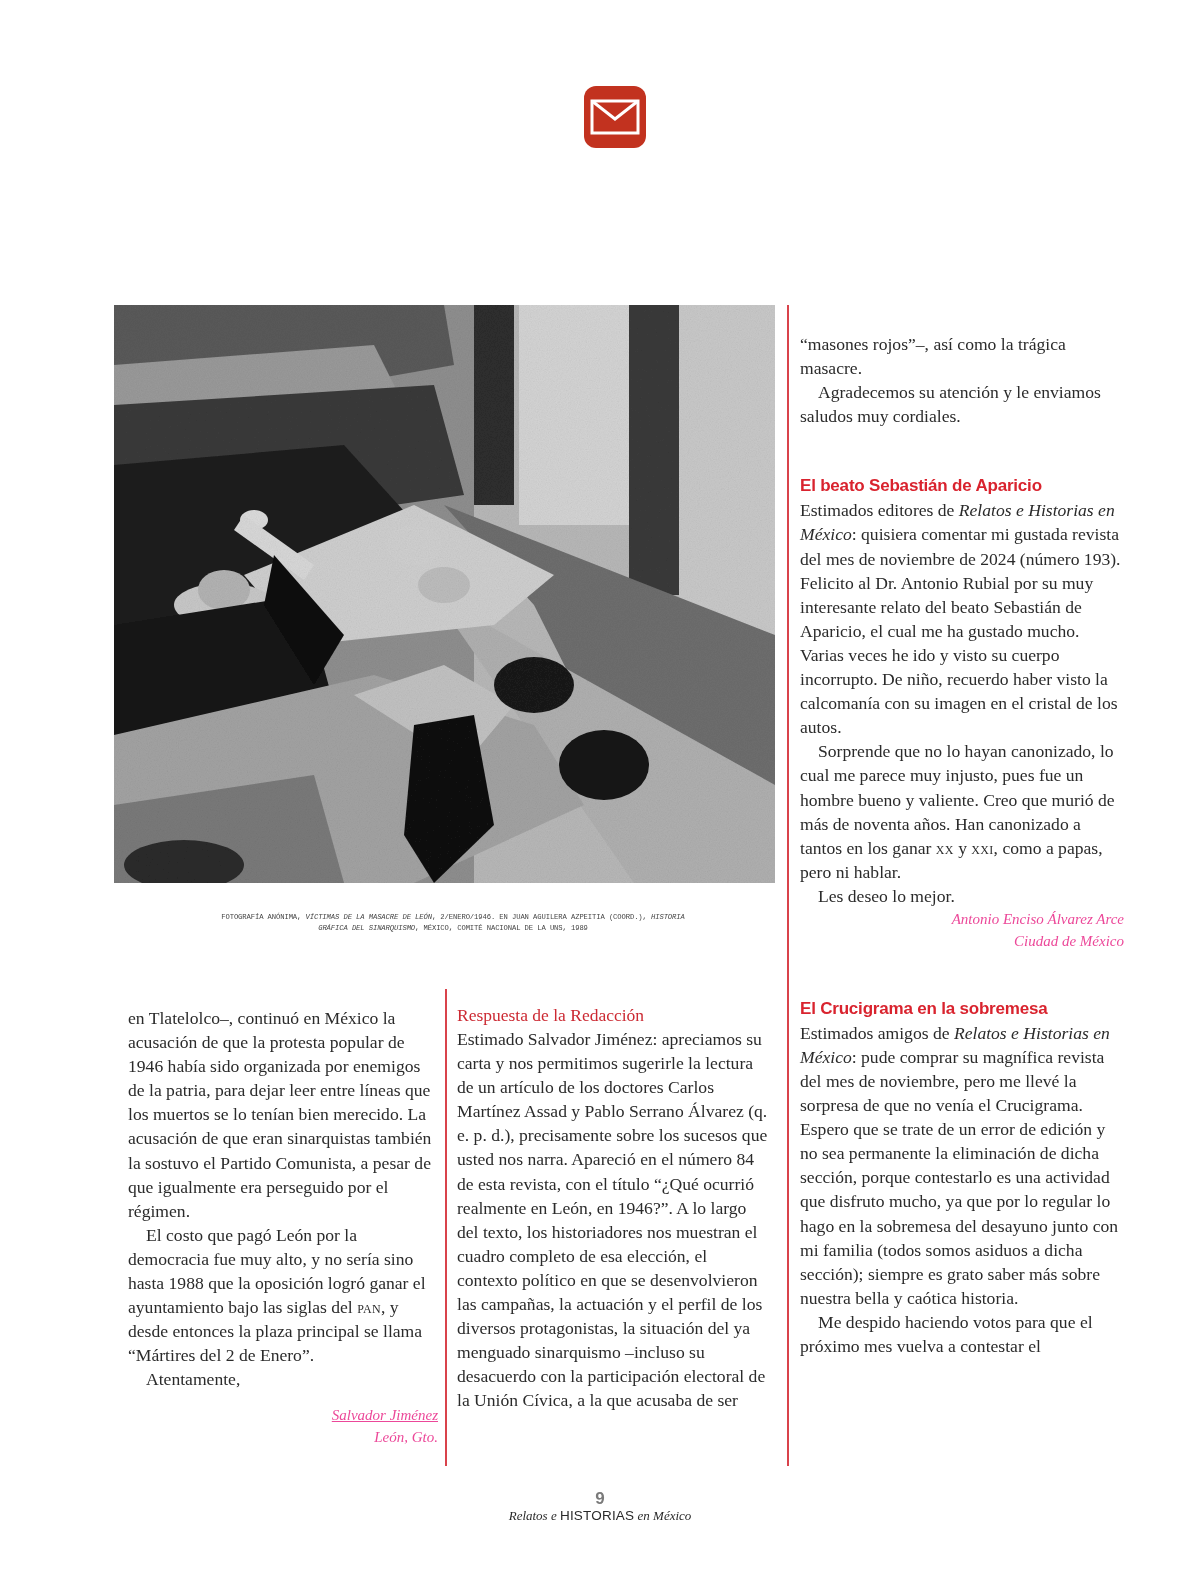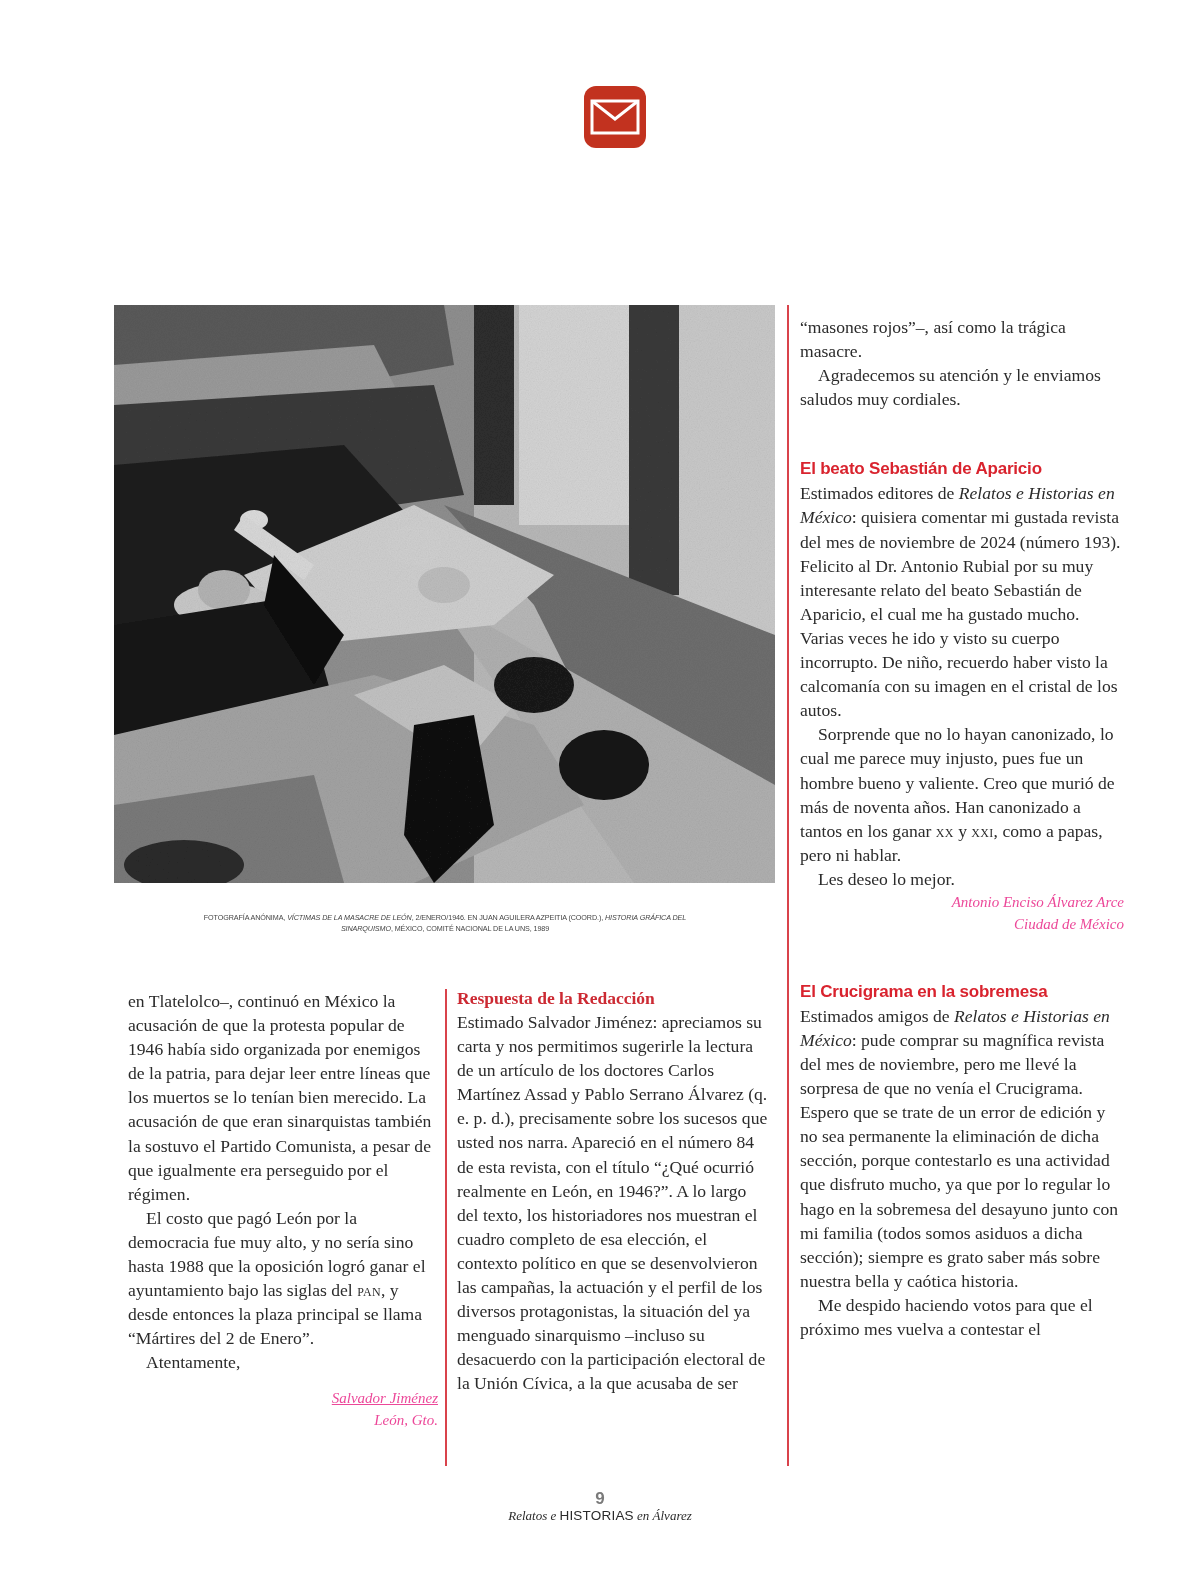--- a/index.html
+++ b/index.html
@@ -7,37 +7,37 @@
          font-family: "DejaVu Serif", "Liberation Serif", serif; color: #2a2a2a; }
 
   .mail-badge { position: absolute; left: 584px; top: 86px; width: 62px; height: 62px;
                 background: #c2321f; border-radius: 12px; }
   .mail-badge svg { position: absolute; left: 0; top: 0; }
 
   .photo { position: absolute; left: 114px; top: 305px; width: 661px; height: 578px;
            overflow: hidden; background: #8a8a8a; }
   .photo svg { display: block; }
 
-  .caption { position: absolute; left: 200px; top: 912px; width: 490px; text-align: center;
-             font-family: Liberation Sans, sans-serif; font-size: 7.2px;
+  .caption { position: absolute; left: 208px; top: 912px; width: 490px; text-align: center;
+             font-family: Liberation Mono, monospace; font-size: 7.2px;
              line-height: 11px; color: #444; letter-spacing: -0.1px; }
   .caption i { font-style: italic; }
 
   .rule { position: absolute; width: 1.5px; background: #d9434b; }
 
   .col { position: absolute; font-family: "Liberation Serif", "DejaVu Serif", serif;
-         font-size: 17.6px; line-height: 24.1px; color: #2b2b2b; }
+         font-size: 17.6px; line-height: 24.1px; color: #2b2b2b; margin-top: 17px; }
   .col p { margin: 0; }
   .col .indent { text-indent: 18px; }
   .sig { text-align: right; font-style: italic; color: #ec4899; font-size: 15px; line-height: 22.4px; }
   .sc { font-variant: small-caps; letter-spacing: 0.3px; }
 
   .h-sans { font-family: "Liberation Sans", "DejaVu Sans", sans-serif; font-weight: bold;
             color: #d9232e; font-size: 17px; line-height: 24px; margin: 0; letter-spacing: -0.2px; }
-  .h-serif { font-family: "Liberation Serif", "DejaVu Serif", serif; font-weight: bold;
+  .h-serif { font-family: "Liberation Serif", "DejaVu Serif", serif; font-weight: normal;
              color: #cc2a33; font-size: 17.5px; line-height: 24px; margin: 0; }
 
   .footer { position: absolute; left: 0; width: 1200px; text-align: center; }
   .page-num { top: 1490px; font-family: "Liberation Sans", "DejaVu Sans", sans-serif; font-weight: bold;
               color: #7a7a7a; font-size: 17px; line-height: 18px; }
   .mag-name { top: 1508px; font-family: "Liberation Serif", "DejaVu Serif", serif; font-style: italic;
               font-size: 13px; color: #2a2a2a; }
   .mag-name b { font-family: "Liberation Sans", "DejaVu Sans", sans-serif; font-style: normal;
                 font-weight: normal; font-size: 13.5px; letter-spacing: 0.2px; }
 </style>
@@ -137,13 +137,13 @@
   </div>
 
   <div style="margin-top:44px;">
     <h3 class="h-sans">El Crucigrama en la sobremesa</h3>
     <p><span>Estimados amigos de </span><i>Relatos e Historias en México</i><span>: pude comprar su magnífica revista del mes de noviembre, pero me llevé la sorpresa de que no venía el Crucigrama. Espero que se trate de un error de edición y no sea permanente la eliminación de dicha sección, porque contestarlo es una actividad que disfruto mucho, ya que por lo regular lo hago en la sobremesa del desayuno junto con mi familia (todos somos asiduos a dicha sección); siempre es grato saber más sobre nuestra bella y caótica historia.</span></p>
     <p class="indent">Me despido haciendo votos para que el próximo mes vuelva a contestar el</p>
   </div>
 </div>
 
 <div class="footer page-num">9</div>
-<div class="footer mag-name"><span>Relatos e </span><b>HISTORIAS</b><span> en Álvarez</span></div>
+<div class="footer mag-name"><span>Relatos e </span><b>HISTORIAS</b><span> en México</span></div>
 
 </body></html>

